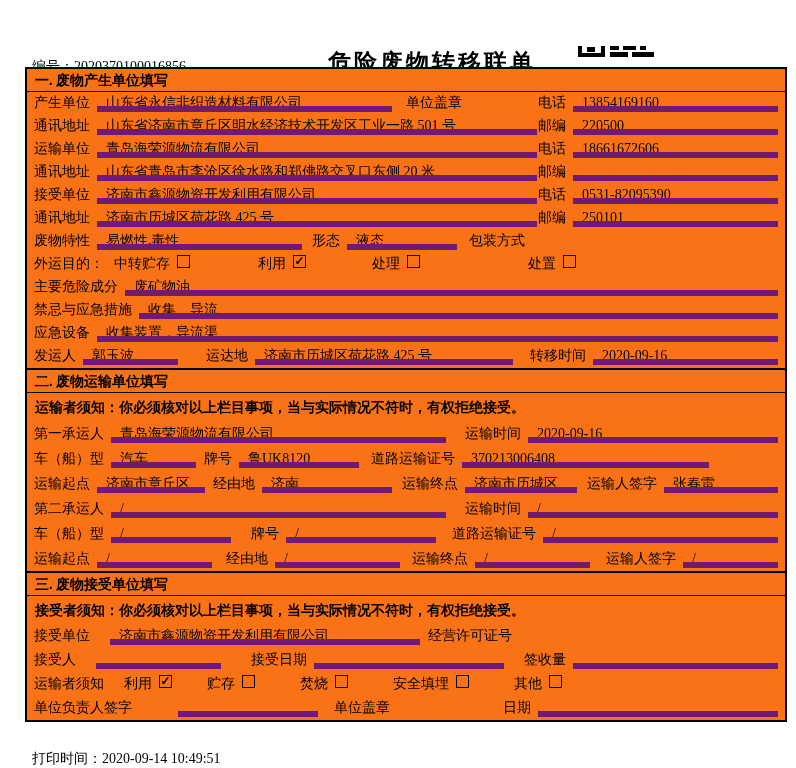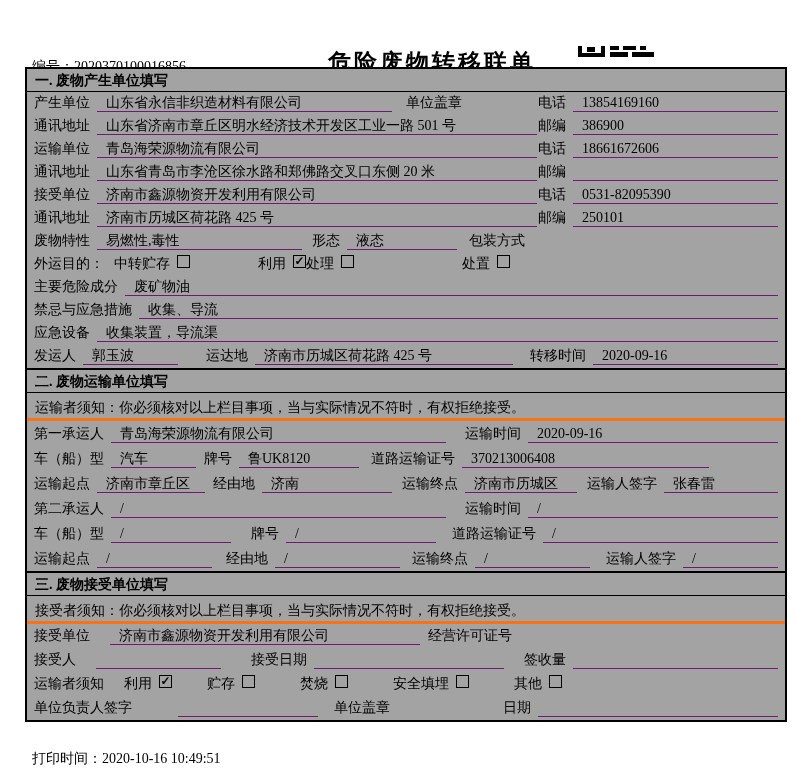--- a/index.html
+++ b/index.html
@@ -7,28 +7,28 @@
   body {
     width:796px; height:768px; position:relative; overflow:hidden;
     font-family:"Liberation Serif","DejaVu Serif",serif;
     font-size:14px; color:#000;
   }
   .hdr { position:relative; height:67px;margin-top:45px; }
   .serial { position:absolute; left:32px; top:13px; white-space:nowrap; }
   .doc-title { position:absolute; left:328px; top:2px; font-size:23px; font-weight:bold; letter-spacing:3px; white-space:nowrap; }
   .qr { position:absolute; left:578px; top:0; }
   .sheet { position:absolute; left:25px; top:67px; width:762px; }
-  .box { border:2px solid #000; background:#a3a3a3; }
+  .box { border:2px solid #000; background:#f97316; }
   .box + .box { margin-top:-2px; }
   .sec-h { font-weight:bold; padding:3px 8px 2px 8px; border-bottom:1px solid #000; height:23px; line-height:18px; }
-  .notice { padding:5px 8px 0 8px; border-bottom:3px solid #f97316; height:28px; line-height:19px; white-space:nowrap; }
+  .notice { padding:5px 8px 0 8px; border-bottom:3px solid #f97316; height:28px; line-height:19px; white-space:nowrap;font-weight:bold; }
   .row { display:flex; align-items:flex-end; height:23px; padding:0 7px 3px 7px; }
   .row.h25 { height:25px; } .row.h24 { height:24px; }
   .lab { white-space:nowrap; height:18px; line-height:18px; flex:none; }
-  .fld { border-bottom:1px solid #701a75; height:18px; line-height:17px; padding:0 4px 4px 9px;
+  .fld { border-bottom:6px solid #701a75; height:18px; line-height:17px; padding:0 4px 4px 9px;
          white-space:nowrap; overflow:hidden; flex:none; margin-left:7px;margin-top:44px; }
   .fl1 { flex:1 1 auto; }
   .sp  { flex:1 1 auto; }
   .opt { display:flex; align-items:flex-start; height:18px; flex:none; }
   .cb  { width:13px; height:13px; border:1px solid #000; margin-left:7px; font-size:12px;
          line-height:11px; text-align:center; font-weight:bold; flex:none; }
   .print-line { position:absolute; left:32px; top:750px; white-space:nowrap; }
 </style>
 </head>
 <body>
@@ -61,21 +61,21 @@
       <span class="sp"></span>
       <span class="lab">电话</span>
       <span class="fld" style="width:205px">13854169160</span>
     </div>
 
     <div class="row">
       <span class="lab">通讯地址</span>
       <span class="fld" style="width:440px">山东省济南市章丘区明水经济技术开发区工业一路 501 号</span>
       <span class="sp"></span>
       <span class="lab">邮编</span>
-      <span class="fld" style="width:205px">386900</span>
+      <span class="fld" style="width:205px">220500</span>
     </div>
 
     <div class="row">
       <span class="lab">运输单位</span>
       <span class="fld" style="width:440px">青岛海荣源物流有限公司</span>
       <span class="sp"></span>
       <span class="lab">电话</span>
       <span class="fld" style="width:205px">18661672606</span>
     </div>
 
@@ -115,21 +115,21 @@
     <div class="row">
       <span class="lab">外运目的：</span>
       <span class="opt" style="margin-left:10px">
         <span class="lab">中转贮存</span>
         <span class="cb"></span>
       </span>
       <span class="opt" style="margin-left:68px">
         <span class="lab">利用</span>
         <span class="cb">✓</span>
       </span>
-      <span class="opt" style="">
+      <span class="opt" style="margin-left:66px">
         <span class="lab">处理</span>
         <span class="cb"></span>
       </span>
       <span class="opt" style="margin-left:108px">
         <span class="lab">处置</span>
         <span class="cb"></span>
       </span>
     </div>
 
     <div class="row">
@@ -268,13 +268,13 @@
       <span class="lab">单位负责人签字</span>
       <span class="fld" style="width:140px;margin-left:46px"></span>
       <span class="lab" style="margin-left:16px">单位盖章</span>
       <span class="sp"></span>
       <span class="lab">日期</span>
       <span class="fld" style="width:240px"></span>
     </div>
   </div>
 </div>
 
-<div class="print-line"><span>打印时间：</span><span>2020-10-16 10:49:51</span></div>
+<div class="print-line"><span>打印时间：</span><span>2020-09-14 10:49:51</span></div>
 
 </body></html>

